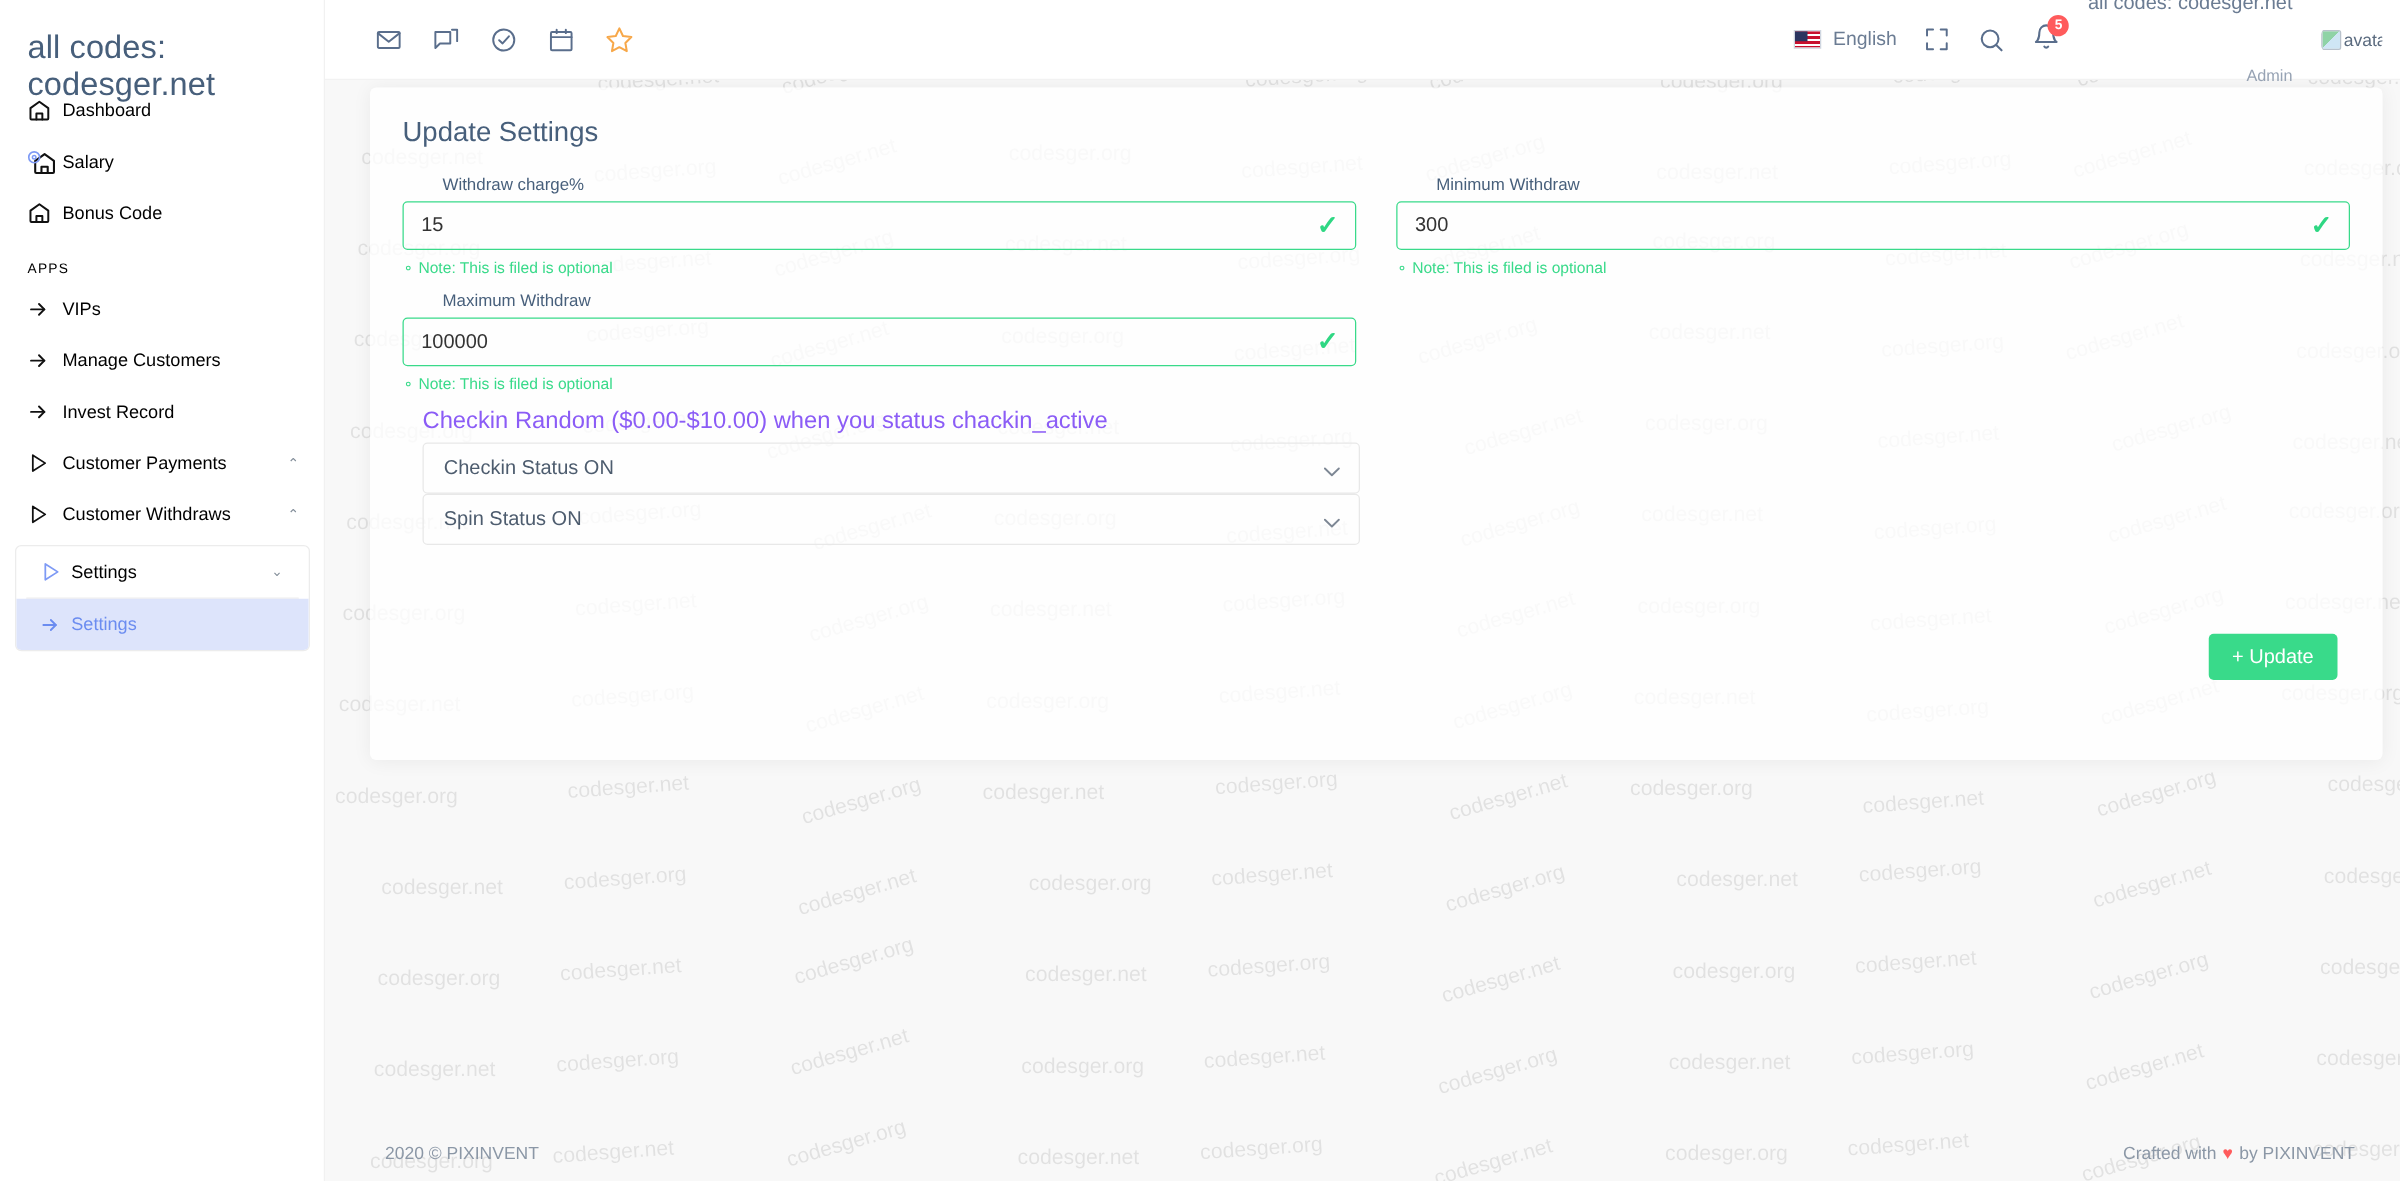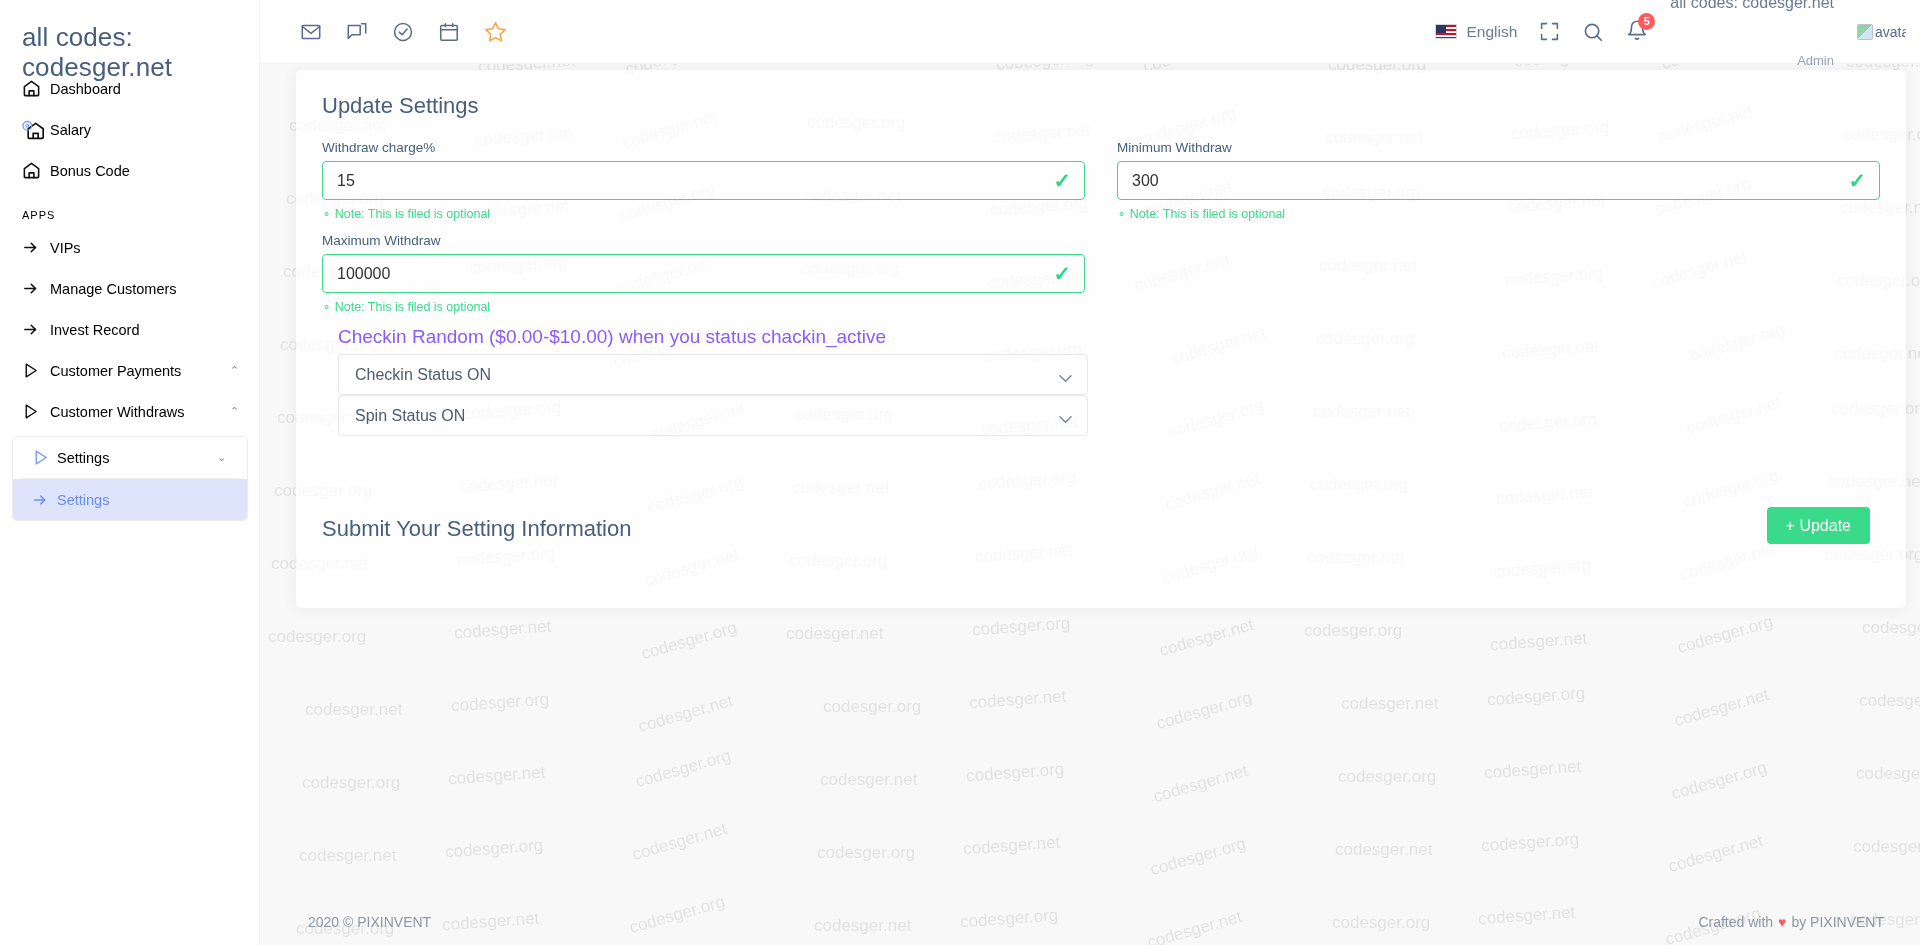--- a/index.html
+++ b/index.html
@@ -105,21 +105,21 @@
     background:rgba(255,255,255,0.78); border-radius:5px;
     box-shadow:0 1px 15px rgba(0,0,0,.06);
   }
   .card-title{
     position:absolute; left:26px; top:23px;
     font-size:22px; color:#475f7b; font-weight:400;
   }
   .form{ position:absolute; left:26px; top:70px; width:1558px; }
   .row{ display:flex; gap:32px; }
   .col{ width:763px; }
-  .fld-label{ font-size:13.5px; color:#475f7b; margin-bottom:6px; display:block;}
+  .fld-label{ font-size:13.5px; color:#475f7b; margin-bottom:6px; display:block;margin-left:32px;}
   .input-wrap{ position:relative; }
   .txt-input{
     width:100%; height:39px; border:1px solid #39da8a; border-radius:4px;
     padding:0 42px 0 14px; font-size:16px; color:#333; background:transparent;
     font-family:"Liberation Sans", sans-serif; outline:none;
   }
   .tick{
     position:absolute; right:14px; top:9px; color:#2fd783;
     font-size:21px; line-height:21px; font-weight:bold;
   }
@@ -578,21 +578,20 @@
               <svg width="13" height="9" viewBox="0 0 14 9" fill="none" stroke="#7d8794" stroke-width="1.6" stroke-linecap="round" stroke-linejoin="round">
                   <polyline points="1,1.6 7,7.4 13,1.6"></polyline>
                 </svg>
             </span>
           </div>
         </div>
         <div class="col"></div>
       </div>
     </div>
 
-    <div class="submit-line">Submit Your Setting Information</div>
     <button class="update-btn">+ Update</button>
   </div>
 </div>
 
 <div class="footer">
   <div class="f-left">2020 © PIXINVENT</div>
   <div class="f-right">
     <span>Crafted with</span>
     <span class="heart">♥</span>
     <span>by PIXINVENT</span>

